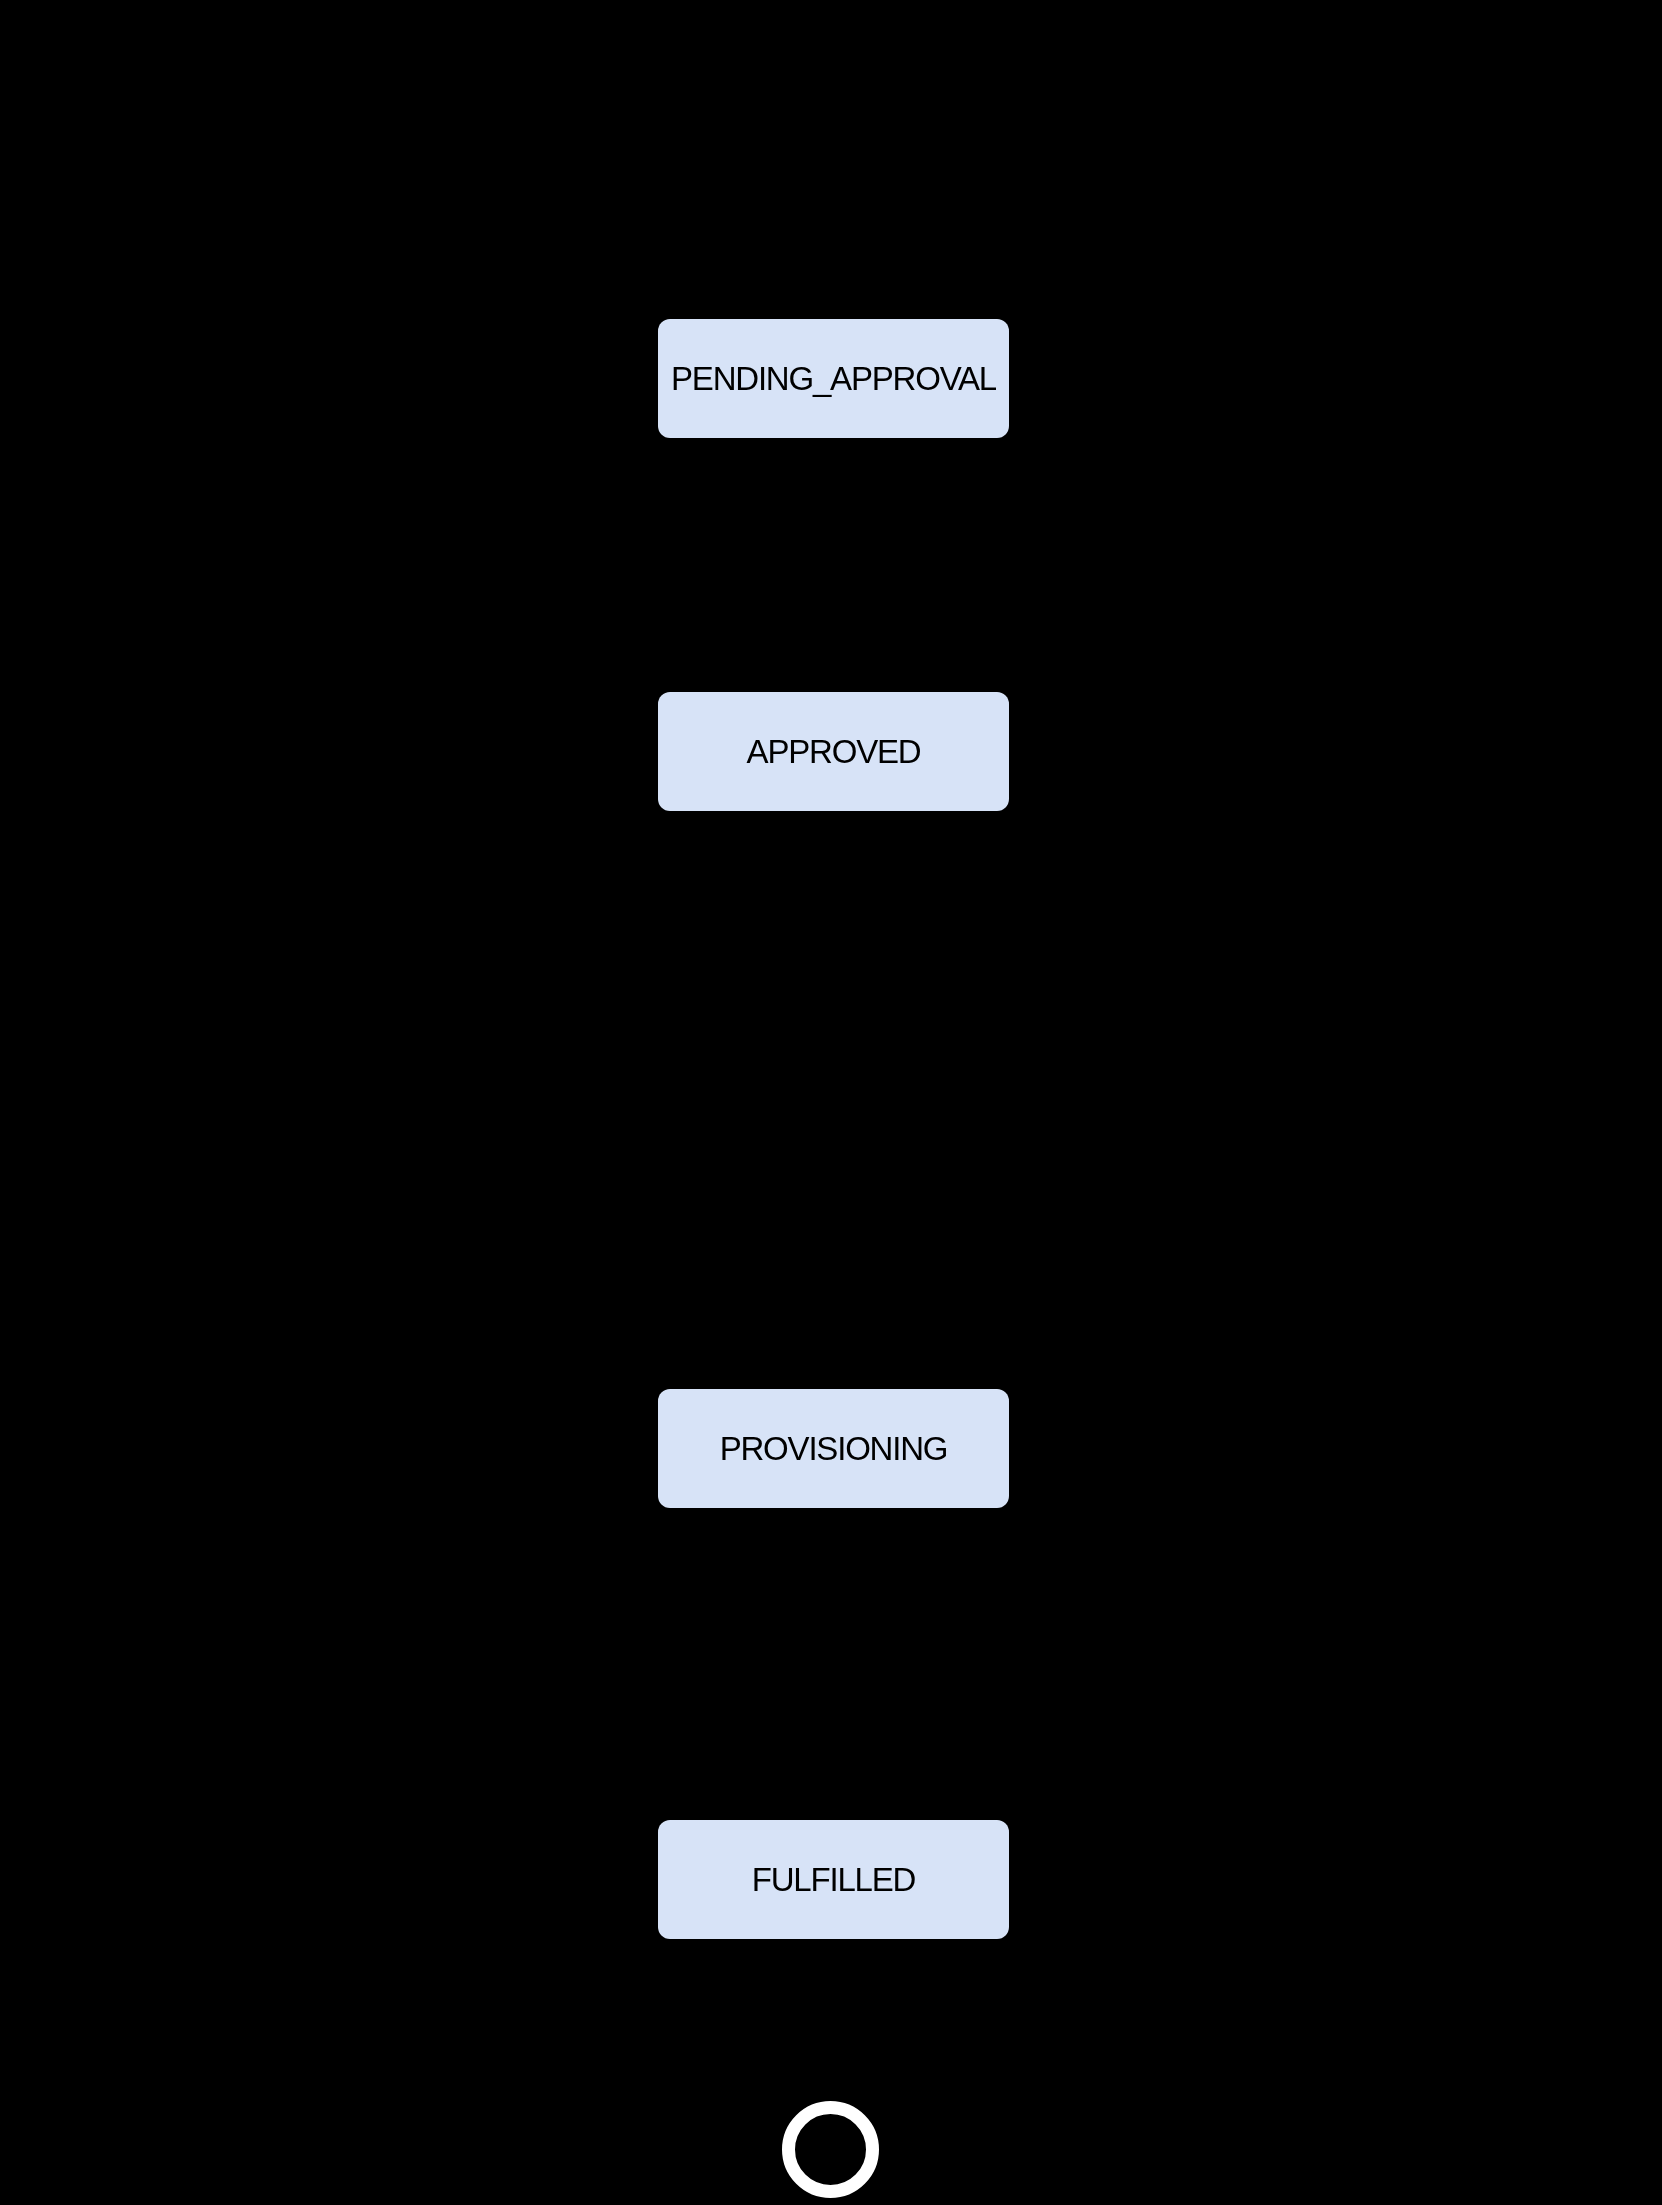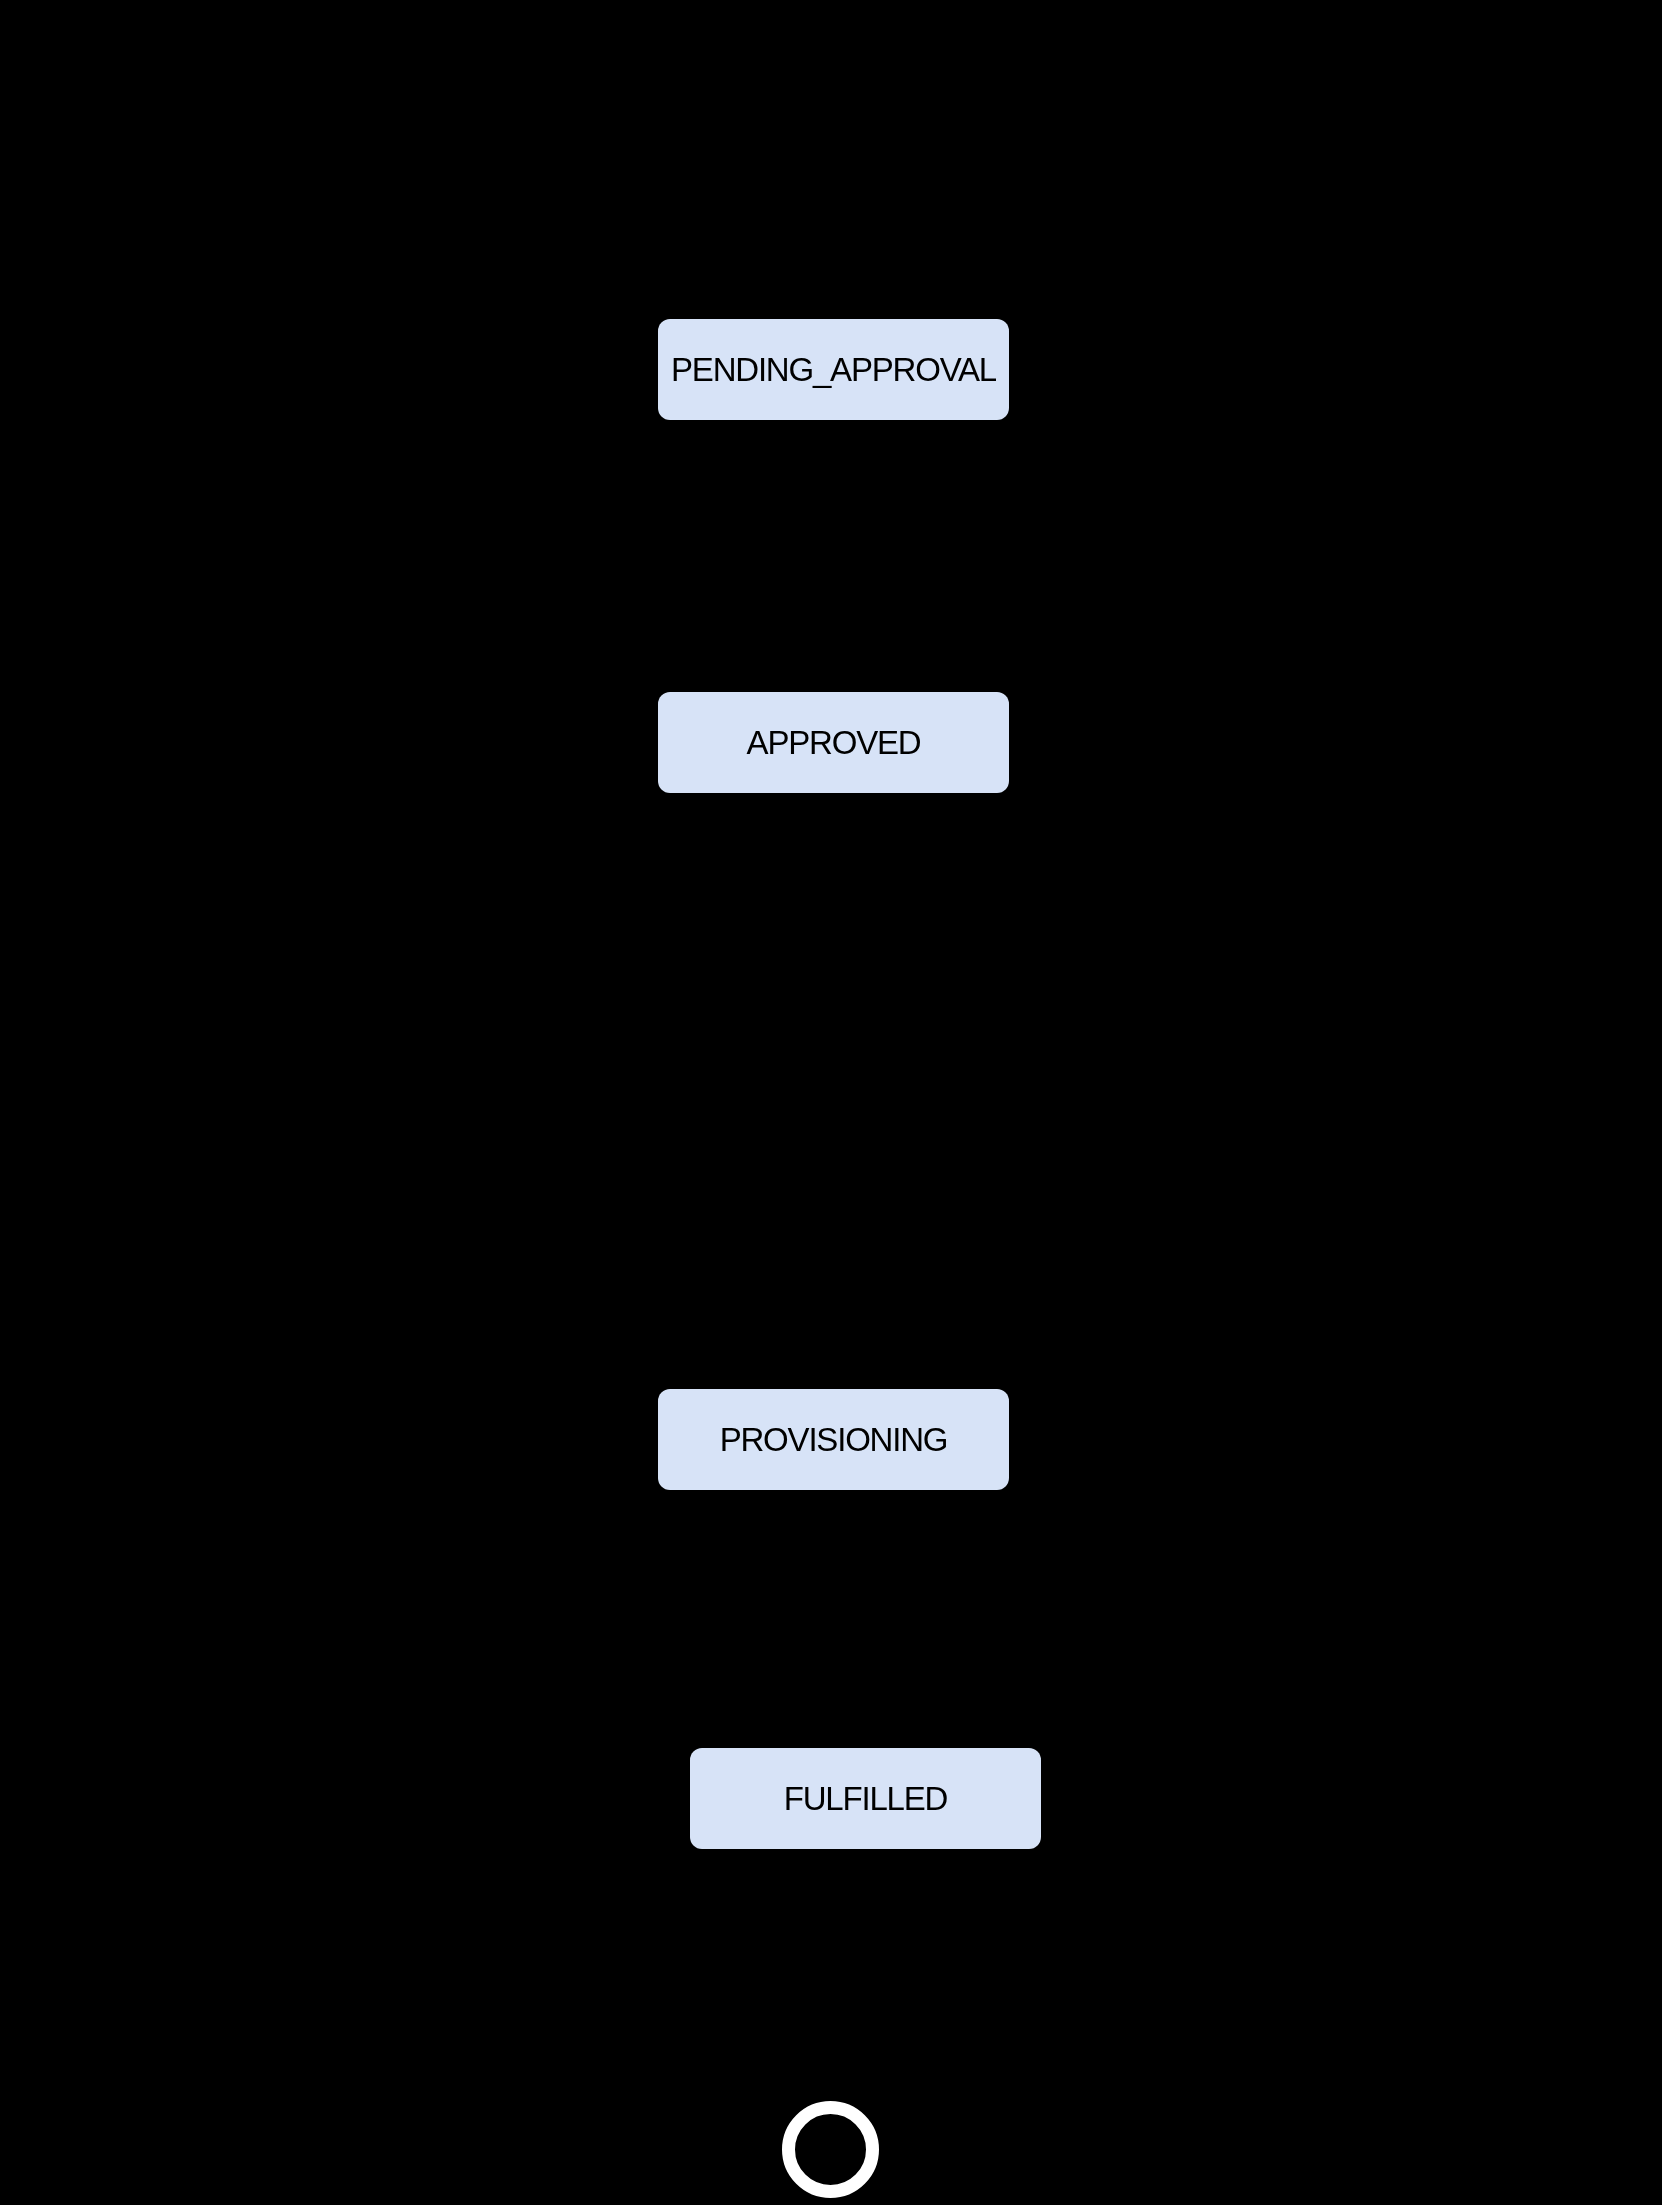--- a/index.html
+++ b/index.html
@@ -12,39 +12,39 @@
     width: 1662px;
     height: 2205px;
     background: var(--background, #000000);
     overflow: hidden;
     font-family: "Liberation Sans", sans-serif;
   }
   .node {
     position: absolute;
     left: 658px;
     width: 351px;
-    height: 101px;
+    height: 119px;
     box-sizing: border-box;
     background: var(--node-fill, #d7e3f7);
     border-radius: 12px;
     display: flex;
     align-items: center;
     justify-content: center;
   }
   .node span {
     font-size: 33px;
     letter-spacing: -1.2px;
     color: var(--node-text, #000000);
     white-space: nowrap;
   }
   .n1 { top: 319px; }
   .n2 { top: 692px; }
   .n3 { top: 1033px; }
   .n4 { top: 1389px; }
-  .n5 { top: 1748px; margin-left: 32px; }
+  .n5 { top: 1820px; }
   .final-ring {
     position: absolute;
     left: 782px;
     top: 2101px;
     width: 97px;
     height: 97px;
     box-sizing: border-box;
     border: 13px solid var(--ring, #ffffff);
     border-radius: 50%;
     background: transparent;

